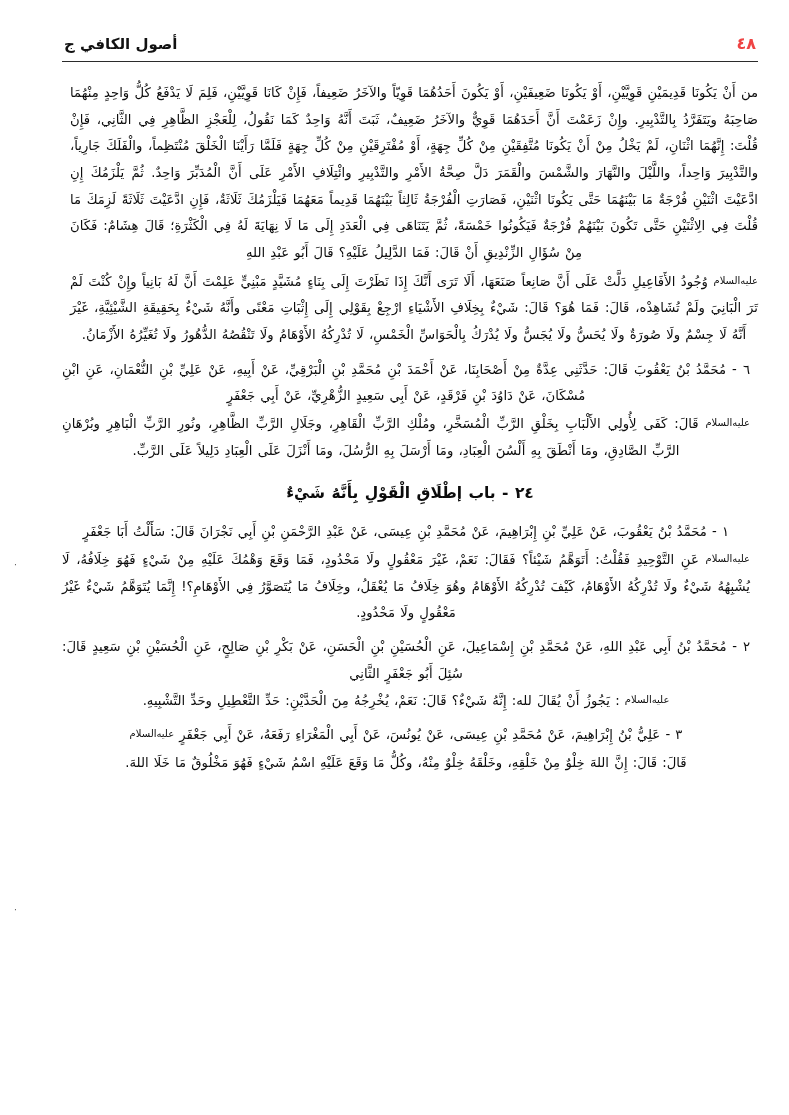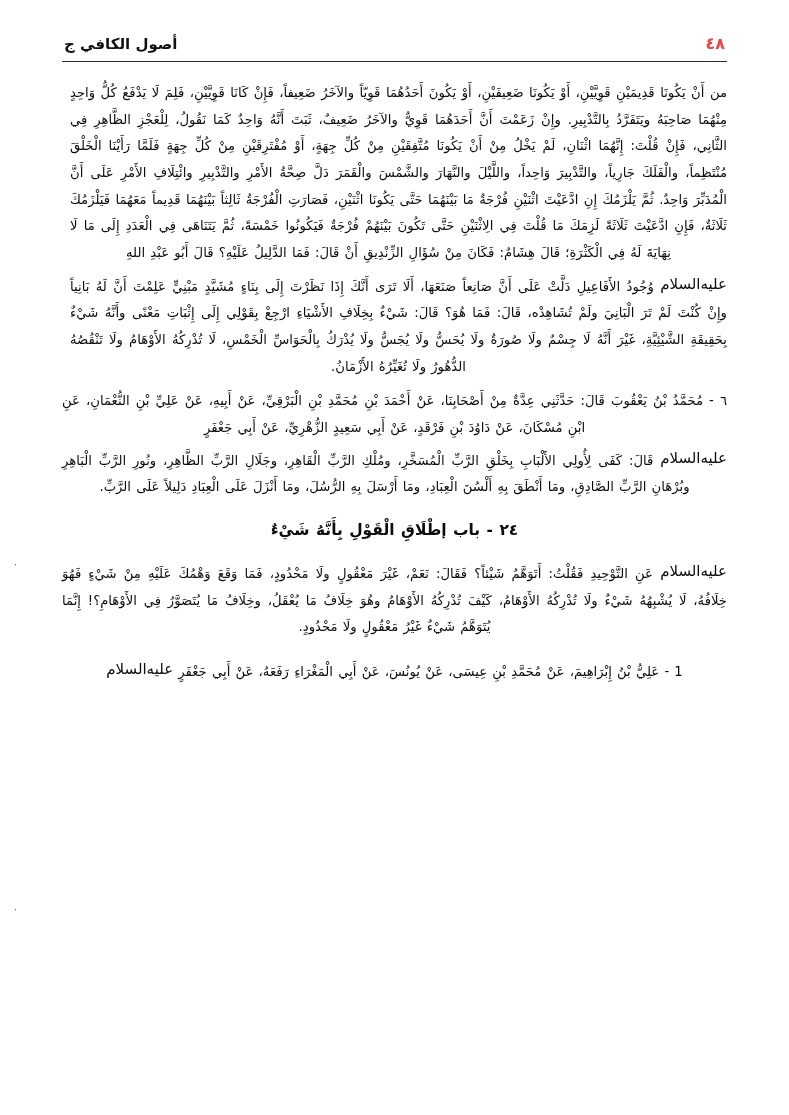--- a/index.html
+++ b/index.html
@@ -10,21 +10,21 @@
   body {
     font-family: "DejaVu Sans", sans-serif;
   }
   .page {
     position: relative;
     width: 789px;
     height: 1115px;
     background: #ffffff;
     overflow: hidden;
     box-sizing: border-box;
-    padding: 34px 62px 24px 62px;
+    padding: 34px 31px 24px 62px;
   }
   
   .header {
     display: flex;
     flex-direction: row-reverse;
     align-items: baseline;
     justify-content: space-between;
     margin-bottom: 8px;
     padding: 0 2px;
   }
@@ -56,35 +56,35 @@
     line-height: 2.02;
     color: #0c0c0c;
     word-spacing: 1px;
   }
   .para {
     margin: 0 0 2px 8px;
     text-align: justify;
     text-align-last: center;
   }
   .hadith {
-    margin: 0 0 1px 0;
+    margin: 0 8px 1px 0;
   }
   
   .chapter-heading {
     text-align: center;
     font-family: "DejaVu Sans", sans-serif;
     font-size: 15.5px;
     font-weight: bold;
     color: #0c0c0c;
     margin: 14px 0 10px 0;
     letter-spacing: 0px;
   }
   
   .honorific {
-    font-size: 15px;
+    font-size: 10px;
     vertical-align: 2px;
     color: #0c0c0c;
     letter-spacing: -0.5px;
     white-space: nowrap;
   }
   .section-gap {
     height: 6px;
   }
   .tiny-mark {
     position: absolute;
@@ -123,34 +123,41 @@
     <div class="section-gap"></div>
 
     <p class="hadith">٦ - مُحَمَّدُ بْنُ يَعْقُوبَ قَالَ: حَدَّثَنِي عِدَّةٌ مِنْ أَصْحَابِنَا، عَنْ أَحْمَدَ بْنِ مُحَمَّدِ بْنِ الْبَرْقِيِّ، عَنْ أَبِيهِ، عَنْ عَلِيِّ بْنِ النُّعْمَانِ، عَنِ ابْنِ مُسْكَانَ، عَنْ دَاوُدَ بْنِ فَرْقَدٍ، عَنْ أَبِي سَعِيدٍ الزُّهْرِيِّ، عَنْ أَبِي جَعْفَرٍ</p>
     <p class="hadith">
       <span class="honorific">عليه‌السلام</span>
       <span>قَالَ: كَفَى لِأُولِي الأَلْبَابِ بِخَلْقِ الرَّبِّ الْمُسَخَّرِ، ومُلْكِ الرَّبِّ الْقَاهِرِ، وجَلَالِ الرَّبِّ الظَّاهِرِ، ونُورِ الرَّبِّ الْبَاهِرِ وبُرْهَانِ الرَّبِّ الصَّادِقِ، ومَا أَنْطَقَ بِهِ أَلْسُنَ الْعِبَادِ، ومَا أَرْسَلَ بِهِ الرُّسُلَ، ومَا أَنْزَلَ عَلَى الْعِبَادِ دَلِيلاً عَلَى الرَّبِّ.</span>
     </p>
 
     <h2 class="chapter-heading">٢٤ - باب إطْلَاقِ الْقَوْلِ بِأَنَّهُ شَيْءٌ</h2>
 
+    <p class="hadith">١ - مُحَمَّدُ بْنُ يَعْقُوبَ، عَنْ عَلِيِّ بْنِ إِبْرَاهِيمَ، عَنْ مُحَمَّدِ بْنِ عِيسَى، عَنْ عَبْدِ الرَّحْمَنِ بْنِ أَبِي نَجْرَانَ قَالَ: سَأَلْتُ أَبَا جَعْفَرٍ</p>
     <p class="hadith">
       <span class="honorific">عليه‌السلام</span>
       <span>عَنِ التَّوْحِيدِ فَقُلْتُ: أَتَوَهَّمُ شَيْئاً؟ فَقَالَ: نَعَمْ، غَيْرَ مَعْقُولٍ ولَا مَحْدُودٍ، فَمَا وَقَعَ وَهْمُكَ عَلَيْهِ مِنْ شَيْءٍ فَهُوَ خِلَافُهُ، لَا يُشْبِهُهُ شَيْءٌ ولَا تُدْرِكُهُ الأَوْهَامُ، كَيْفَ تُدْرِكُهُ الأَوْهَامُ وهُوَ خِلَافُ مَا يُعْقَلُ، وخِلَافُ مَا يُتَصَوَّرُ فِي الأَوْهَامِ؟! إِنَّمَا يُتَوَهَّمُ شَيْءٌ غَيْرُ مَعْقُولٍ ولَا مَحْدُودٍ.</span>
     </p>
 
     <div class="section-gap"></div>
 
+    <p class="hadith">٢ - مُحَمَّدُ بْنُ أَبِي عَبْدِ اللهِ، عَنْ مُحَمَّدِ بْنِ إِسْمَاعِيلَ، عَنِ الْحُسَيْنِ بْنِ الْحَسَنِ، عَنْ بَكْرِ بْنِ صَالِحٍ، عَنِ الْحُسَيْنِ بْنِ سَعِيدٍ قَالَ: سُئِلَ أَبُو جَعْفَرٍ الثَّانِي</p>
+    <p class="hadith last-right">
+      <span class="honorific">عليه‌السلام</span>
+      <span>: يَجُوزُ أَنْ يُقَالَ لله: إِنَّهُ شَيْءٌ؟ قَالَ: نَعَمْ، يُخْرِجُهُ مِنَ الْحَدَّيْنِ: حَدِّ التَّعْطِيلِ وحَدِّ التَّشْبِيهِ.</span>
+    </p>
 
     <div class="section-gap"></div>
 
     <p class="hadith">
-      <span>1 - عَلِيُّ بْنُ إِبْرَاهِيمَ، عَنْ مُحَمَّدِ بْنِ عِيسَى، عَنْ يُونُسَ، عَنْ أَبِي الْمَغْرَاءِ رَفَعَهُ، عَنْ أَبِي جَعْفَرٍ</span>
+      <span>٣ - عَلِيُّ بْنُ إِبْرَاهِيمَ، عَنْ مُحَمَّدِ بْنِ عِيسَى، عَنْ يُونُسَ، عَنْ أَبِي الْمَغْرَاءِ رَفَعَهُ، عَنْ أَبِي جَعْفَرٍ</span>
       <span class="honorific">عليه‌السلام</span>
     </p>
+    <p class="hadith last-right">قَالَ: قَالَ: إِنَّ اللهَ خِلْوٌ مِنْ خَلْقِهِ، وخَلْقَهُ خِلْوٌ مِنْهُ، وكُلُّ مَا وَقَعَ عَلَيْهِ اسْمُ شَيْءٍ فَهُوَ مَخْلُوقٌ مَا خَلَا اللهَ.</p>
 
     <div class="section-gap"></div>
 
 
   </div>
 
   <span class="tiny-mark mark-left">·</span>
   <span class="tiny-mark mark-left2">·</span>
 </div>
 

